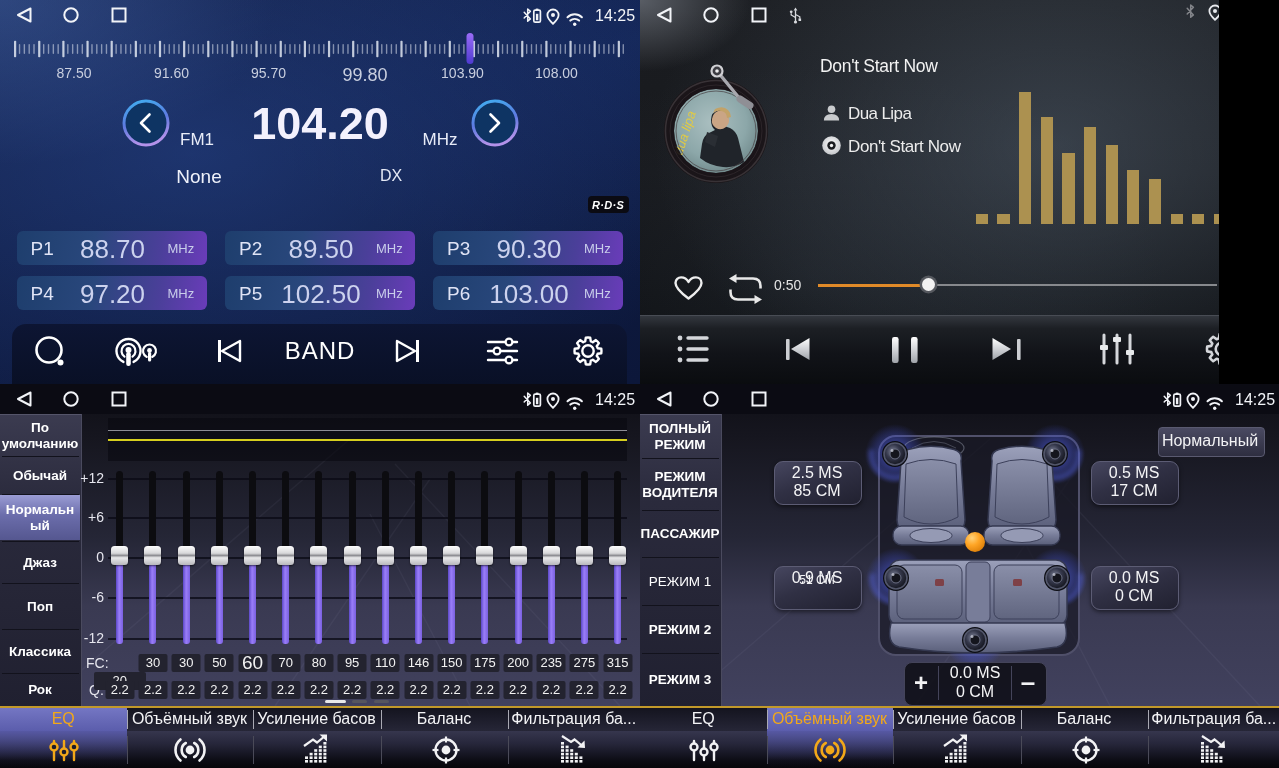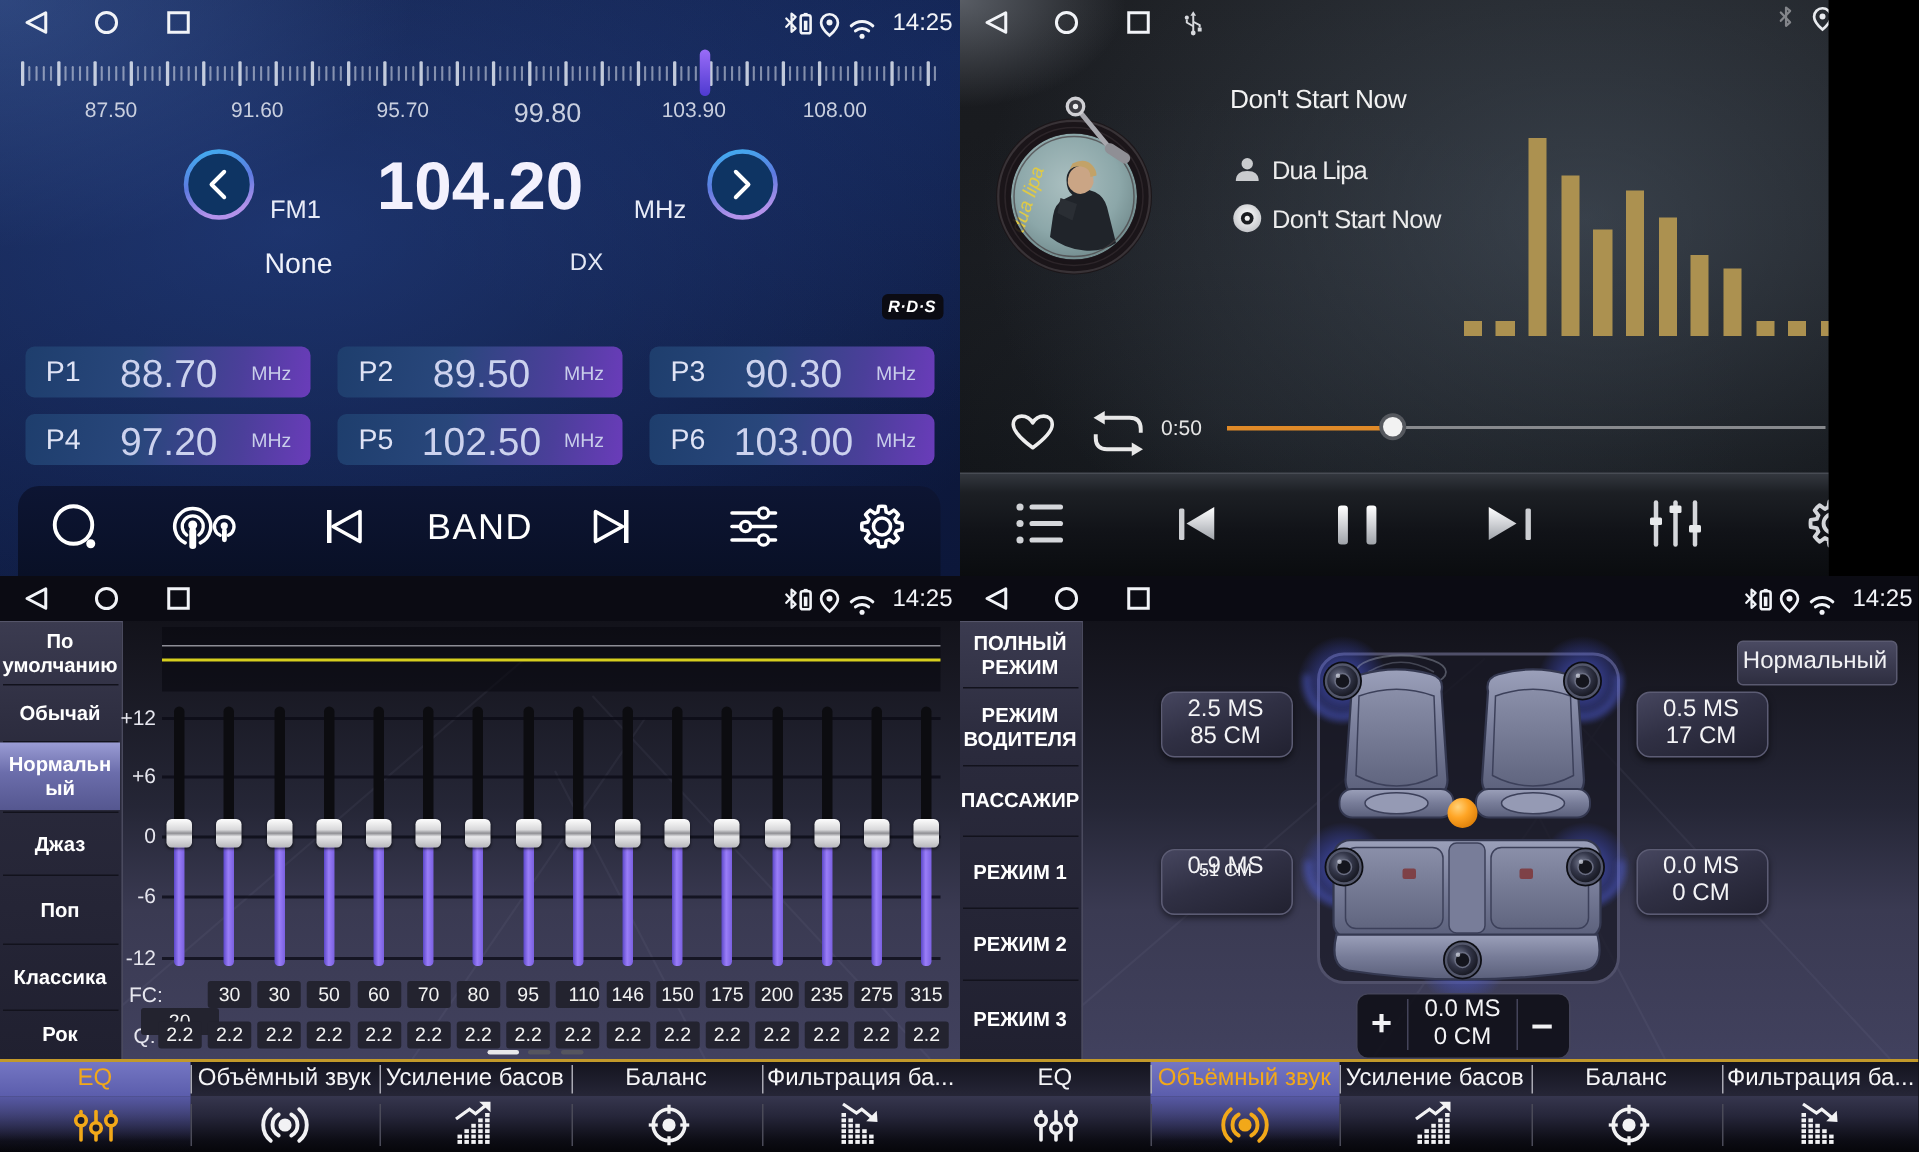--- a/index.html
+++ b/index.html
@@ -483,41 +483,41 @@
     <div class="abs ctr" style="left:186.18px;top:270px;width:29px;height:18px;background:#23232f;border-radius:2px;text-align:center;font-size:13px;color:#f2f2f2;line-height:18px">30</div>
     <div class="abs ctr" style="left:186.18px;top:297px;width:29px;height:18px;background:#23232f;border-radius:2px;text-align:center;font-size:13px;color:#f2f2f2;line-height:18px">2.2</div>
     <div class="abs" style="left:215.87px;top:87px;width:7px;height:89px;border-radius:4px;background:#0c0c10"></div>
     <div class="abs" style="left:215.87px;top:178px;width:7px;height:82px;border-radius:3px;background:linear-gradient(90deg,#5c48c8,#9a7ef8 45%,#7a60e0)"></div>
     <div class="abs" style="left:210.87px;top:162px;width:17px;height:19px;border-radius:3.5px;background:linear-gradient(180deg,#fdfdfd 0%,#d8d8da 38%,#8f8f94 50%,#e8e8ea 62%,#b8b8bc 100%);box-shadow:0 1px 2px rgba(0,0,0,0.6)"></div>
     <div class="abs ctr" style="left:219.37px;top:270px;width:29px;height:18px;background:#23232f;border-radius:2px;text-align:center;font-size:13px;color:#f2f2f2;line-height:18px">50</div>
     <div class="abs ctr" style="left:219.37px;top:297px;width:29px;height:18px;background:#23232f;border-radius:2px;text-align:center;font-size:13px;color:#f2f2f2;line-height:18px">2.2</div>
     <div class="abs" style="left:249.06px;top:87px;width:7px;height:89px;border-radius:4px;background:#0c0c10"></div>
     <div class="abs" style="left:249.06px;top:178px;width:7px;height:82px;border-radius:3px;background:linear-gradient(90deg,#5c48c8,#9a7ef8 45%,#7a60e0)"></div>
     <div class="abs" style="left:244.06px;top:162px;width:17px;height:19px;border-radius:3.5px;background:linear-gradient(180deg,#fdfdfd 0%,#d8d8da 38%,#8f8f94 50%,#e8e8ea 62%,#b8b8bc 100%);box-shadow:0 1px 2px rgba(0,0,0,0.6)"></div>
-    <div class="abs ctr" style="left:252.56px;top:270px;width:29px;height:18px;background:#23232f;border-radius:2px;text-align:center;font-size:13px;color:#f2f2f2;line-height:18px">60</div>
+    <div class="abs ctr" style="left:252.56px;top:270px;width:29px;height:18px;background:#23232f;border-radius:2px;text-align:center;font-size:19px;color:#f2f2f2;line-height:18px">60</div>
     <div class="abs ctr" style="left:252.56px;top:297px;width:29px;height:18px;background:#23232f;border-radius:2px;text-align:center;font-size:13px;color:#f2f2f2;line-height:18px">2.2</div>
     <div class="abs" style="left:282.25px;top:87px;width:7px;height:89px;border-radius:4px;background:#0c0c10"></div>
     <div class="abs" style="left:282.25px;top:178px;width:7px;height:82px;border-radius:3px;background:linear-gradient(90deg,#5c48c8,#9a7ef8 45%,#7a60e0)"></div>
     <div class="abs" style="left:277.25px;top:162px;width:17px;height:19px;border-radius:3.5px;background:linear-gradient(180deg,#fdfdfd 0%,#d8d8da 38%,#8f8f94 50%,#e8e8ea 62%,#b8b8bc 100%);box-shadow:0 1px 2px rgba(0,0,0,0.6)"></div>
     <div class="abs ctr" style="left:285.75px;top:270px;width:29px;height:18px;background:#23232f;border-radius:2px;text-align:center;font-size:13px;color:#f2f2f2;line-height:18px">70</div>
     <div class="abs ctr" style="left:285.75px;top:297px;width:29px;height:18px;background:#23232f;border-radius:2px;text-align:center;font-size:13px;color:#f2f2f2;line-height:18px">2.2</div>
     <div class="abs" style="left:315.44px;top:87px;width:7px;height:89px;border-radius:4px;background:#0c0c10"></div>
     <div class="abs" style="left:315.44px;top:178px;width:7px;height:82px;border-radius:3px;background:linear-gradient(90deg,#5c48c8,#9a7ef8 45%,#7a60e0)"></div>
     <div class="abs" style="left:310.44px;top:162px;width:17px;height:19px;border-radius:3.5px;background:linear-gradient(180deg,#fdfdfd 0%,#d8d8da 38%,#8f8f94 50%,#e8e8ea 62%,#b8b8bc 100%);box-shadow:0 1px 2px rgba(0,0,0,0.6)"></div>
     <div class="abs ctr" style="left:318.94px;top:270px;width:29px;height:18px;background:#23232f;border-radius:2px;text-align:center;font-size:13px;color:#f2f2f2;line-height:18px">80</div>
     <div class="abs ctr" style="left:318.94px;top:297px;width:29px;height:18px;background:#23232f;border-radius:2px;text-align:center;font-size:13px;color:#f2f2f2;line-height:18px">2.2</div>
     <div class="abs" style="left:348.63px;top:87px;width:7px;height:89px;border-radius:4px;background:#0c0c10"></div>
     <div class="abs" style="left:348.63px;top:178px;width:7px;height:82px;border-radius:3px;background:linear-gradient(90deg,#5c48c8,#9a7ef8 45%,#7a60e0)"></div>
     <div class="abs" style="left:343.63px;top:162px;width:17px;height:19px;border-radius:3.5px;background:linear-gradient(180deg,#fdfdfd 0%,#d8d8da 38%,#8f8f94 50%,#e8e8ea 62%,#b8b8bc 100%);box-shadow:0 1px 2px rgba(0,0,0,0.6)"></div>
     <div class="abs ctr" style="left:352.13px;top:270px;width:29px;height:18px;background:#23232f;border-radius:2px;text-align:center;font-size:13px;color:#f2f2f2;line-height:18px">95</div>
     <div class="abs ctr" style="left:352.13px;top:297px;width:29px;height:18px;background:#23232f;border-radius:2px;text-align:center;font-size:13px;color:#f2f2f2;line-height:18px">2.2</div>
     <div class="abs" style="left:381.82px;top:87px;width:7px;height:89px;border-radius:4px;background:#0c0c10"></div>
     <div class="abs" style="left:381.82px;top:178px;width:7px;height:82px;border-radius:3px;background:linear-gradient(90deg,#5c48c8,#9a7ef8 45%,#7a60e0)"></div>
     <div class="abs" style="left:376.82px;top:162px;width:17px;height:19px;border-radius:3.5px;background:linear-gradient(180deg,#fdfdfd 0%,#d8d8da 38%,#8f8f94 50%,#e8e8ea 62%,#b8b8bc 100%);box-shadow:0 1px 2px rgba(0,0,0,0.6)"></div>
-    <div class="abs ctr" style="left:385.32px;top:270px;width:29px;height:18px;background:#23232f;border-radius:2px;text-align:right;font-size:13px;color:#f2f2f2;line-height:18px">110</div>
+    <div class="abs ctr" style="left:385.32px;top:270px;width:29px;height:18px;background:#23232f;border-radius:2px;text-align:center;font-size:13px;color:#f2f2f2;line-height:18px">110</div>
     <div class="abs ctr" style="left:385.32px;top:297px;width:29px;height:18px;background:#23232f;border-radius:2px;text-align:center;font-size:13px;color:#f2f2f2;line-height:18px">2.2</div>
     <div class="abs" style="left:415.01px;top:87px;width:7px;height:89px;border-radius:4px;background:#0c0c10"></div>
     <div class="abs" style="left:415.01px;top:178px;width:7px;height:82px;border-radius:3px;background:linear-gradient(90deg,#5c48c8,#9a7ef8 45%,#7a60e0)"></div>
     <div class="abs" style="left:410.01px;top:162px;width:17px;height:19px;border-radius:3.5px;background:linear-gradient(180deg,#fdfdfd 0%,#d8d8da 38%,#8f8f94 50%,#e8e8ea 62%,#b8b8bc 100%);box-shadow:0 1px 2px rgba(0,0,0,0.6)"></div>
     <div class="abs ctr" style="left:418.51px;top:270px;width:29px;height:18px;background:#23232f;border-radius:2px;text-align:center;font-size:13px;color:#f2f2f2;line-height:18px">146</div>
     <div class="abs ctr" style="left:418.51px;top:297px;width:29px;height:18px;background:#23232f;border-radius:2px;text-align:center;font-size:13px;color:#f2f2f2;line-height:18px">2.2</div>
     <div class="abs" style="left:448.2px;top:87px;width:7px;height:89px;border-radius:4px;background:#0c0c10"></div>
     <div class="abs" style="left:448.2px;top:178px;width:7px;height:82px;border-radius:3px;background:linear-gradient(90deg,#5c48c8,#9a7ef8 45%,#7a60e0)"></div>
     <div class="abs" style="left:443.2px;top:162px;width:17px;height:19px;border-radius:3.5px;background:linear-gradient(180deg,#fdfdfd 0%,#d8d8da 38%,#8f8f94 50%,#e8e8ea 62%,#b8b8bc 100%);box-shadow:0 1px 2px rgba(0,0,0,0.6)"></div>
     <div class="abs ctr" style="left:451.7px;top:270px;width:29px;height:18px;background:#23232f;border-radius:2px;text-align:center;font-size:13px;color:#f2f2f2;line-height:18px">150</div>
@@ -669,21 +669,21 @@
     <div class="txt" style="left:595px;top:7px;font-size:16px;color:#f2f4f8">14:25</div>
     <div class="abs" style="left:0;top:30px;width:81px;height:292px;background:linear-gradient(180deg,#3b3b50 0%,#2a2a3c 30%,#202030 100%);border-right:1.5px solid #4a4a5e;border-top:1px solid #55556a"></div>
     <div class="txt ctr" style="left:40px;top:36.5px;font-size:13.5px;font-weight:bold;color:#fff">ПОЛНЫЙ</div>
     <div class="txt ctr" style="left:40px;top:52.5px;font-size:13.5px;font-weight:bold;color:#fff">РЕЖИМ</div>
     <div class="abs" style="left:2px;top:74px;width:77px;height:1px;background:#12121c"></div>
     <div class="txt ctr" style="left:40px;top:84.5px;font-size:13.5px;font-weight:bold;color:#fff">РЕЖИМ</div>
     <div class="txt ctr" style="left:40px;top:100.5px;font-size:13.5px;font-weight:bold;color:#fff">ВОДИТЕЛЯ</div>
     <div class="abs" style="left:2px;top:126px;width:77px;height:1px;background:#12121c"></div>
     <div class="txt ctr" style="left:40px;top:142.0px;font-size:13.5px;font-weight:bold;color:#fff">ПАССАЖИР</div>
     <div class="abs" style="left:2px;top:173px;width:77px;height:1px;background:#12121c"></div>
-    <div class="txt ctr" style="left:40px;top:189.5px;font-size:13.5px;font-weight:bold;color:#fff">РЕЖИМ 1</div>
+    <div class="txt ctr" style="left:40px;top:189.5px;font-size:13.5px;font-weight:normal;color:#fff">РЕЖИМ 1</div>
     <div class="abs" style="left:2px;top:221px;width:77px;height:1px;background:#12121c"></div>
     <div class="txt ctr" style="left:40px;top:237.5px;font-size:13.5px;font-weight:bold;color:#fff">РЕЖИМ 2</div>
     <div class="abs" style="left:2px;top:269px;width:77px;height:1px;background:#12121c"></div>
     <div class="txt ctr" style="left:40px;top:288.0px;font-size:13.5px;font-weight:bold;color:#fff">РЕЖИМ 3</div>
     <div class="abs" style="left:518px;top:43px;width:105px;height:28px;border-radius:4px;background:linear-gradient(180deg,#4a4a62,#2e2e40);border:1px solid #5a5a70;"></div>
     <div class="txt ctr" style="left:570px;top:48px;font-size:16px;color:#f2f2f4">Нормальный</div>
     <svg class="abs" style="left:237px;top:48px" width="205" height="228" viewBox="0 0 205 228">
       <defs>
         <linearGradient id="seatg" x1="0" y1="0" x2="0" y2="1">
           <stop offset="0" stop-color="#9ba0ba"></stop>

